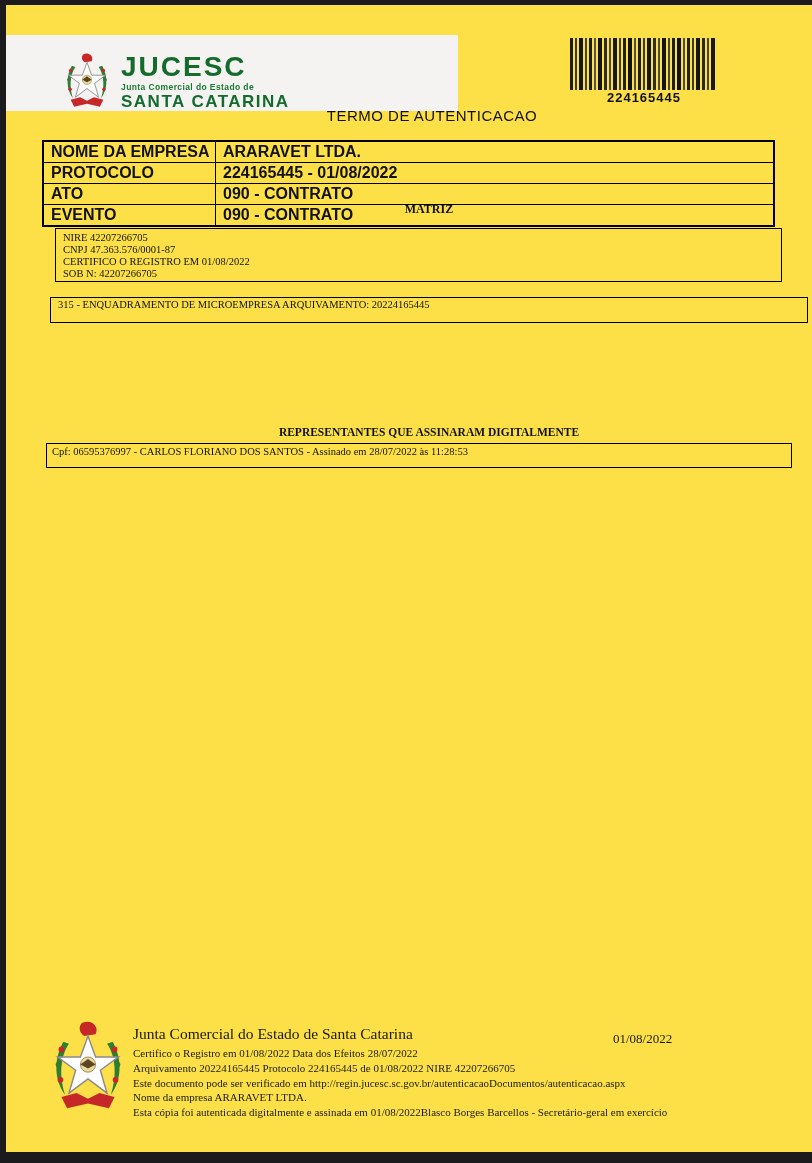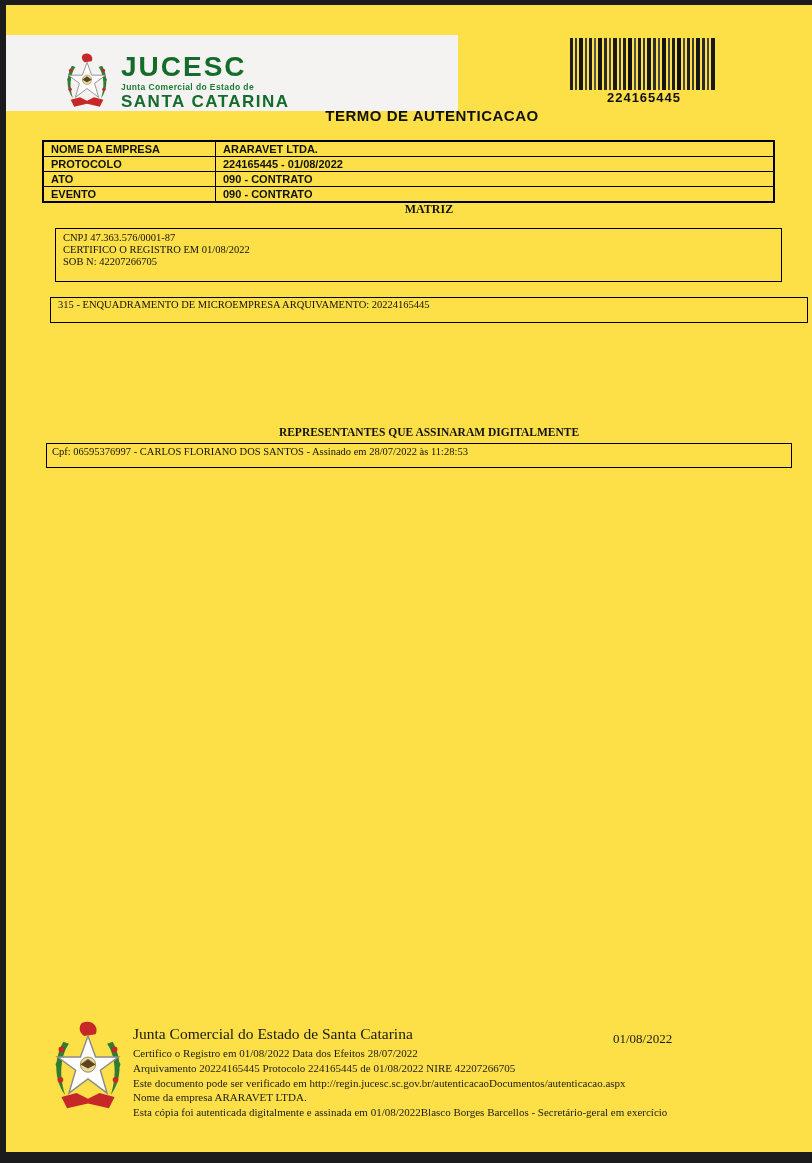--- a/index.html
+++ b/index.html
@@ -42,28 +42,28 @@
     position:absolute;left:564px;top:33px;width:148px;text-align:center;
   }
   .barcode{width:148px;height:52px;display:block;}
   .barcode-num{
     font-family:"Liberation Sans",sans-serif;font-weight:bold;
     font-size:13px;letter-spacing:1px;margin-top:0;color:#111;
   }
   .doc-title{
     position:absolute;left:0;top:102px;width:100%;text-align:center;
     padding-left:46px;box-sizing:border-box;
-    font-family:"Liberation Sans",sans-serif;font-weight:bold;
+    font-family:"Liberation Sans",sans-serif;font-weight:normal;
     font-size:15px;letter-spacing:0.5px;color:#111;
   }
   
   .info-table{
     position:absolute;left:36px;top:135px;width:733px;
     border:2px solid #000;border-collapse:collapse;
-    font-family:"Liberation Sans",sans-serif;font-weight:bold;font-size:11px;
+    font-family:"Liberation Sans",sans-serif;font-weight:bold;font-size:16px;
   }
   .info-table td{
     border:1px solid #000;padding:1px 4px 1px 7px;height:11px;color:#111;
   }
   .info-table td.lbl{width:160px;}
   
   .sec-head{
     position:absolute;left:0;width:100%;text-align:center;
     padding-left:40px;box-sizing:border-box;
     font-family:"Liberation Serif",serif;font-weight:bold;font-size:12px;color:#111;
@@ -191,20 +191,21 @@
       </tr>
       <tr>
         <td class="lbl">EVENTO</td>
         <td>090 - CONTRATO</td>
       </tr>
     </tbody>
   </table>
 
   <div class="sec-head matriz">MATRIZ</div>
   <div class="box matriz-box">
+    <div>NIRE 42207266705</div>
     <div>CNPJ 47.363.576/0001-87</div>
     <div>CERTIFICO O REGISTRO EM 01/08/2022</div>
     <div>SOB N: 42207266705</div>
   </div>
 
   <div class="box eventos-box">
     <div>315 - ENQUADRAMENTO DE MICROEMPRESA ARQUIVAMENTO: 20224165445</div>
   </div>
 
   <div class="sec-head reps">REPRESENTANTES QUE ASSINARAM DIGITALMENTE</div>

